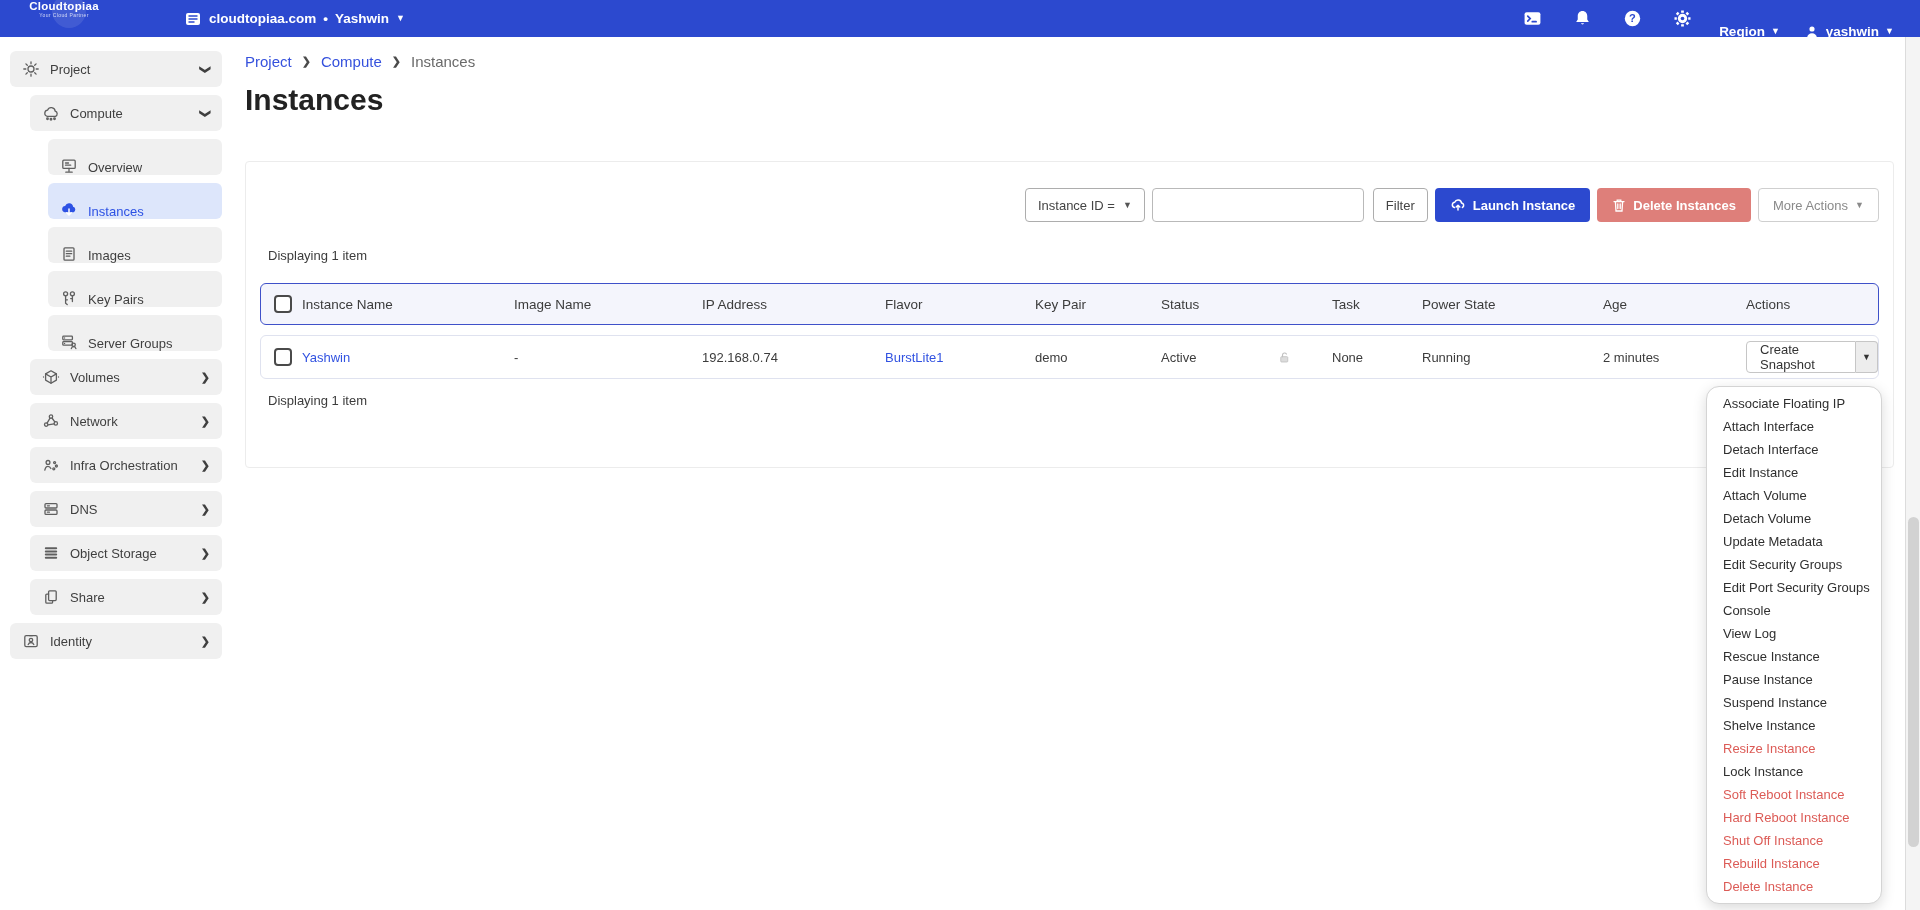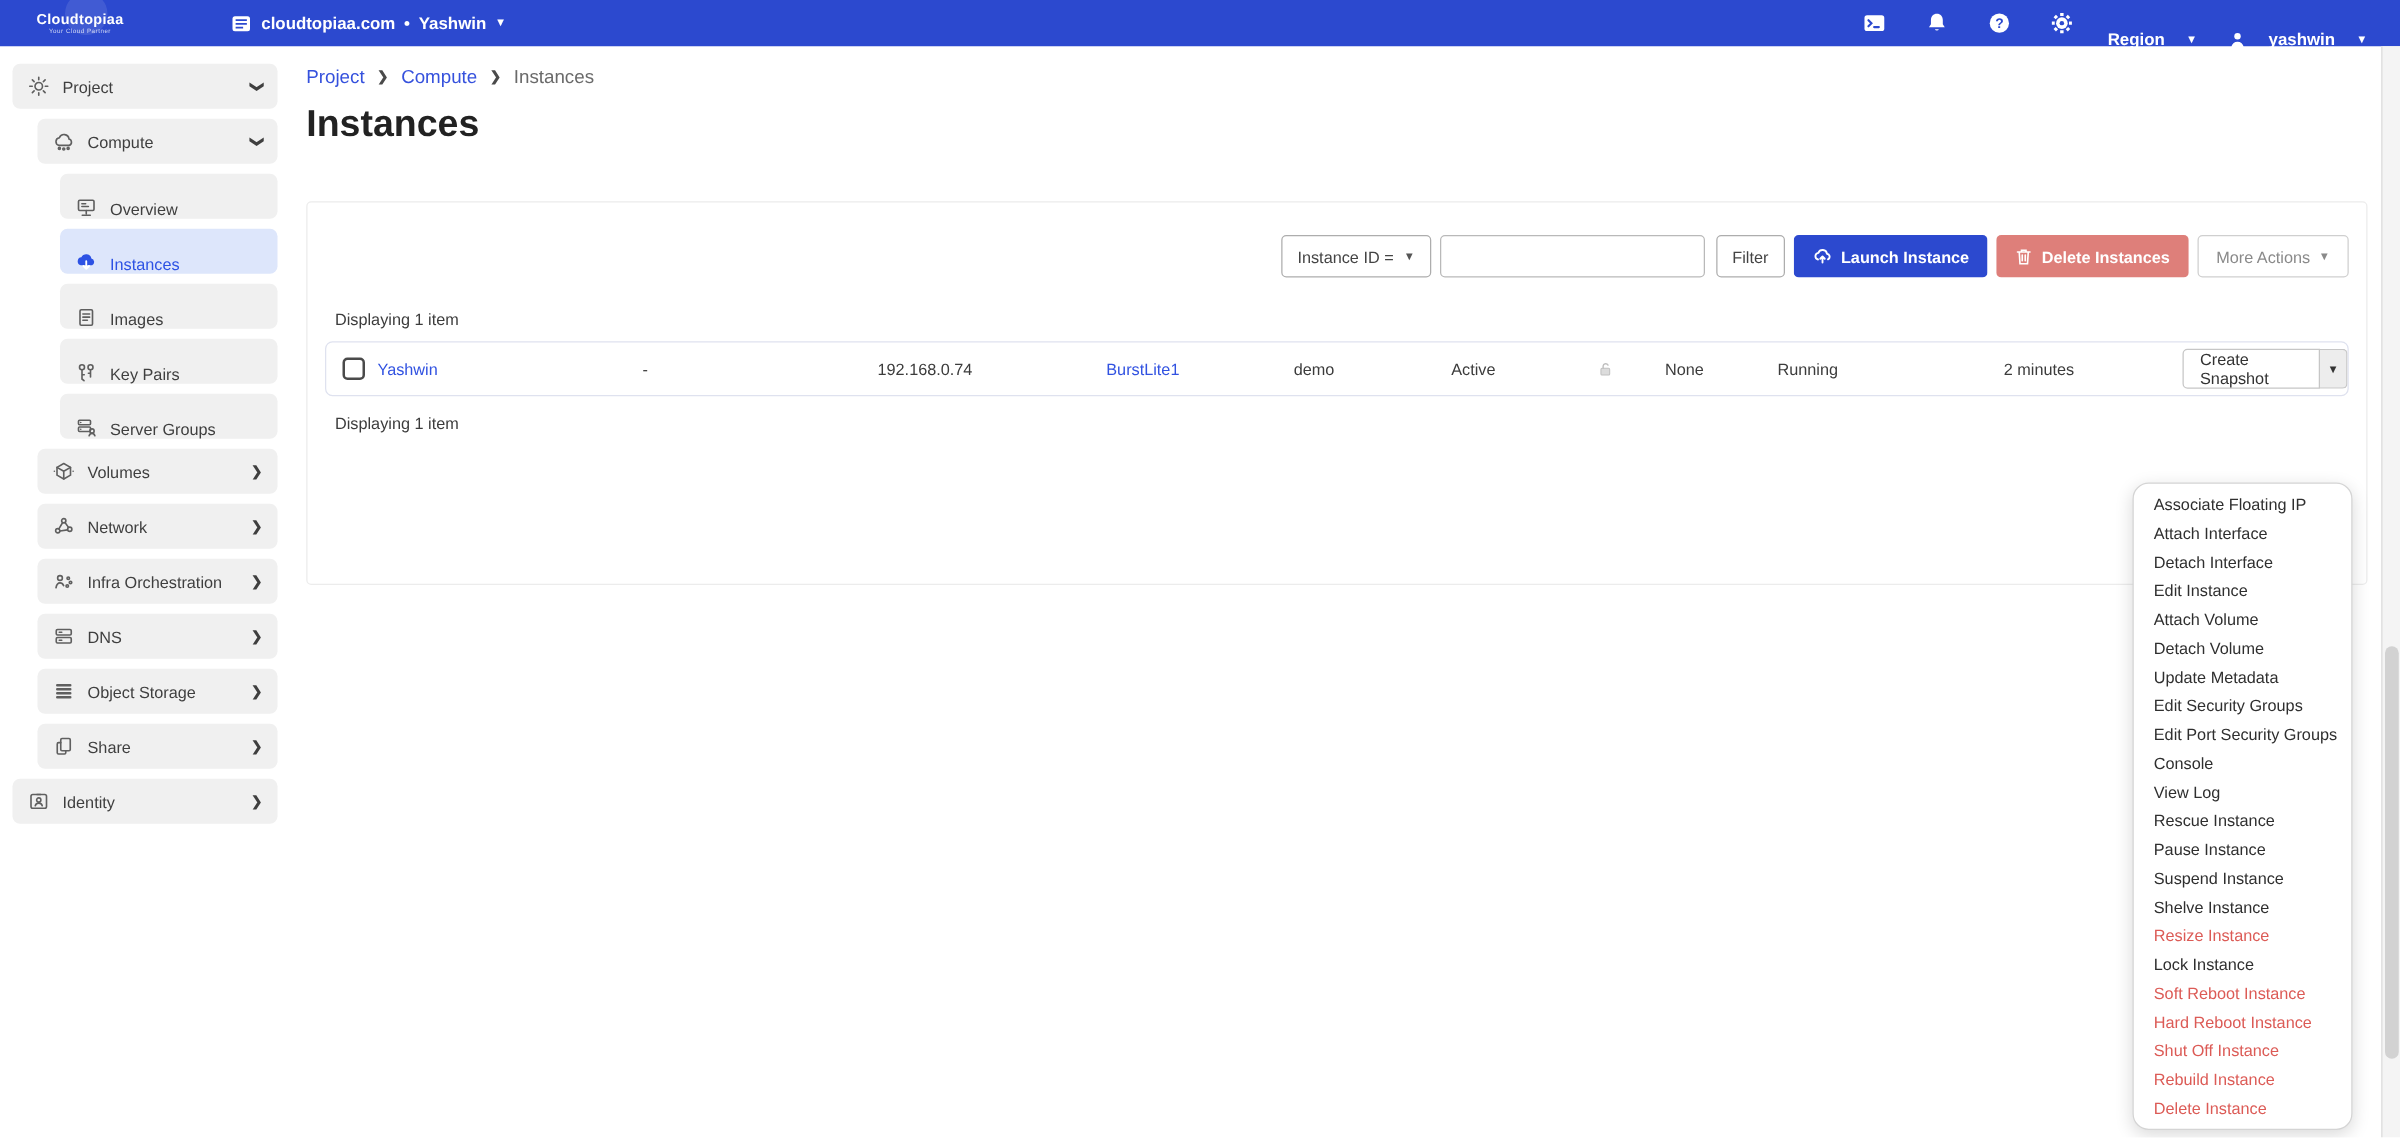--- a/index.html
+++ b/index.html
@@ -2,31 +2,31 @@
 <html><head>
 <meta charset="utf-8">
 <style>
   * { box-sizing: border-box; margin: 0; padding: 0; }
   html,body { width:1920px; height:910px; overflow:hidden;
     font-family:"Liberation Sans", sans-serif; background:#fff; color:#3c3c3c; }
   .app { position:relative; width:1920px; height:910px; }
 
   
   .navbar { height:37px; background:#2c49cf; display:flex; align-items:center; color:#fff; }
-  .logo { width:128px; display:flex; flex-direction:column; align-items:center; justify-content:center;
+  .logo { width:128px; display:flex; flex-direction:column; align-items:center; 
     position:relative; height:100%; }
   .logo-circle { position:absolute; left:52px; top:-6px; width:34px; height:34px; border-radius:50%;
     background:rgba(255,255,255,0.10); }
   .logo-title { font-size:11.5px; font-weight:bold; letter-spacing:.3px; position:relative; }
   .logo-tagline { font-size:5px; opacity:.75; letter-spacing:.4px; position:relative; }
   .nav-context { display:flex; align-items:center; gap:7px; margin-left:56px; font-size:13.5px; font-weight:bold; }
   .nav-spacer { flex:1; }
   .nav-iconbox { width:50px; display:flex; justify-content:center; align-items:center; cursor:pointer; }
   .nav-right { display:flex; align-items:center; padding-right:14px; }
-  .nav-region, .nav-user { display:flex; align-items:center; gap:17px; font-size:13.5px; font-weight:bold;
+  .nav-region, .nav-user { display:flex; align-items:center; gap:6px; font-size:13.5px; font-weight:bold;
     padding:0 12px; cursor:pointer; white-space:nowrap;margin-top:26px; }
   .caret { font-size:9px; line-height:1; }
 
   
   .layout { display:flex; height:751px; }
 
   
   .sidebar { width:227px; padding-top:14px; flex:0 0 227px; }
   .side-item { height:36px; margin-bottom:8px; margin-right:5px; background:#f0f0f0; border-radius:6px;
     display:flex; align-items:center; padding:0 12px; font-size:13px; color:#3f3f3f; cursor:pointer; }
@@ -370,20 +370,35 @@
             <span>Delete Instances</span>
           </div>
           <div class="btn btn-muted">
             <span>More Actions</span>
             <span class="caret">▼</span>
           </div>
         </div>
 
         <div class="count-text">Displaying 1 item</div>
 
+        <div class="grid-row thead">
+          <div class="cell-check">
+              <div class="checkbox"></div>
+            </div>
+          <div>Instance Name</div>
+          <div>Image Name</div>
+          <div>IP Address</div>
+          <div>Flavor</div>
+          <div>Key Pair</div>
+          <div>Status</div>
+          <div>Task</div>
+          <div>Power State</div>
+          <div>Age</div>
+          <div>Actions</div>
+        </div>
 
         <div class="grid-row trow">
           <div class="cell-check">
               <div class="checkbox"></div>
             </div>
           <div><a class="link">Yashwin</a></div>
           <div>-</div>
           <div>192.168.0.74</div>
           <div><a class="link">BurstLite1</a></div>
           <div>demo</div>

